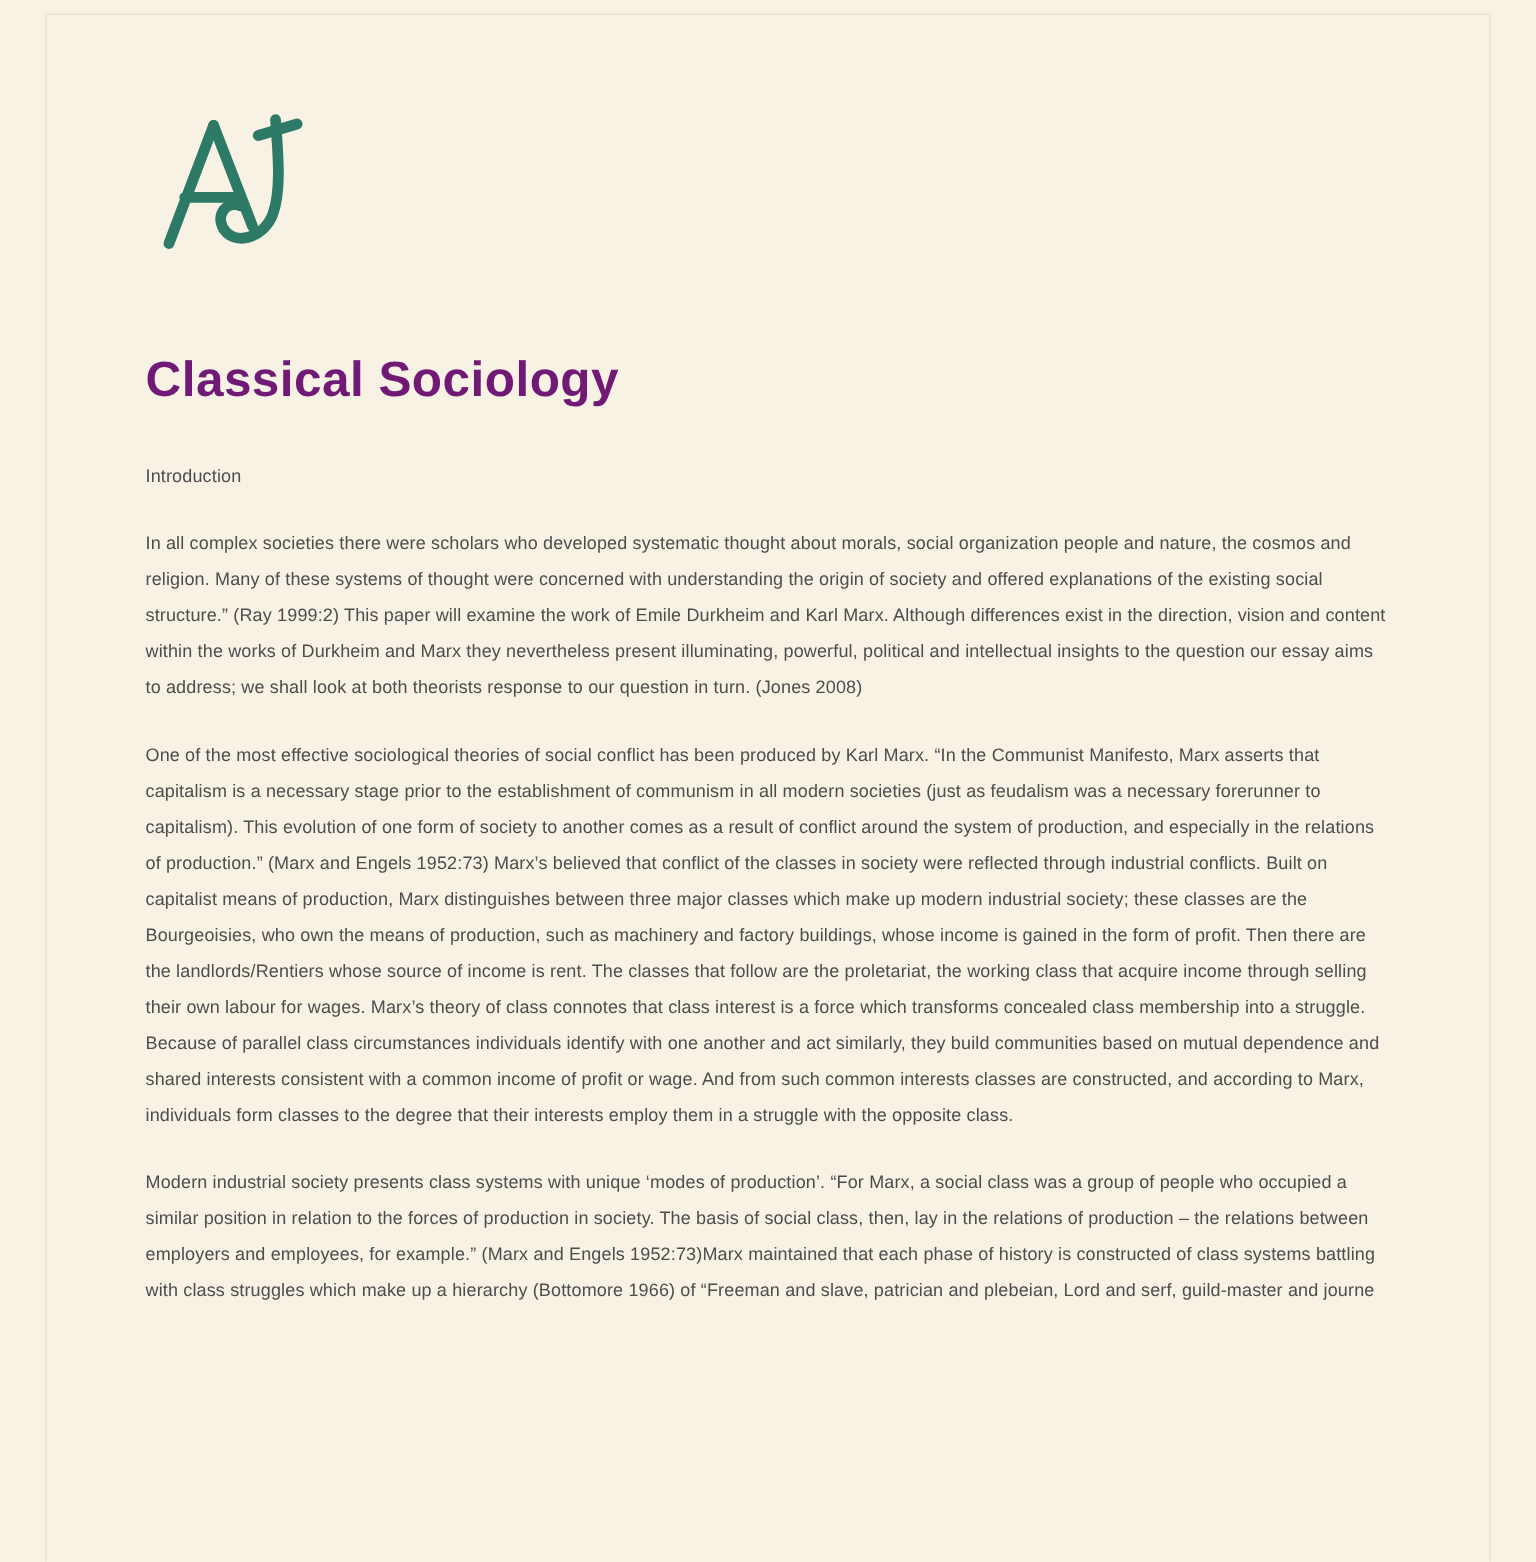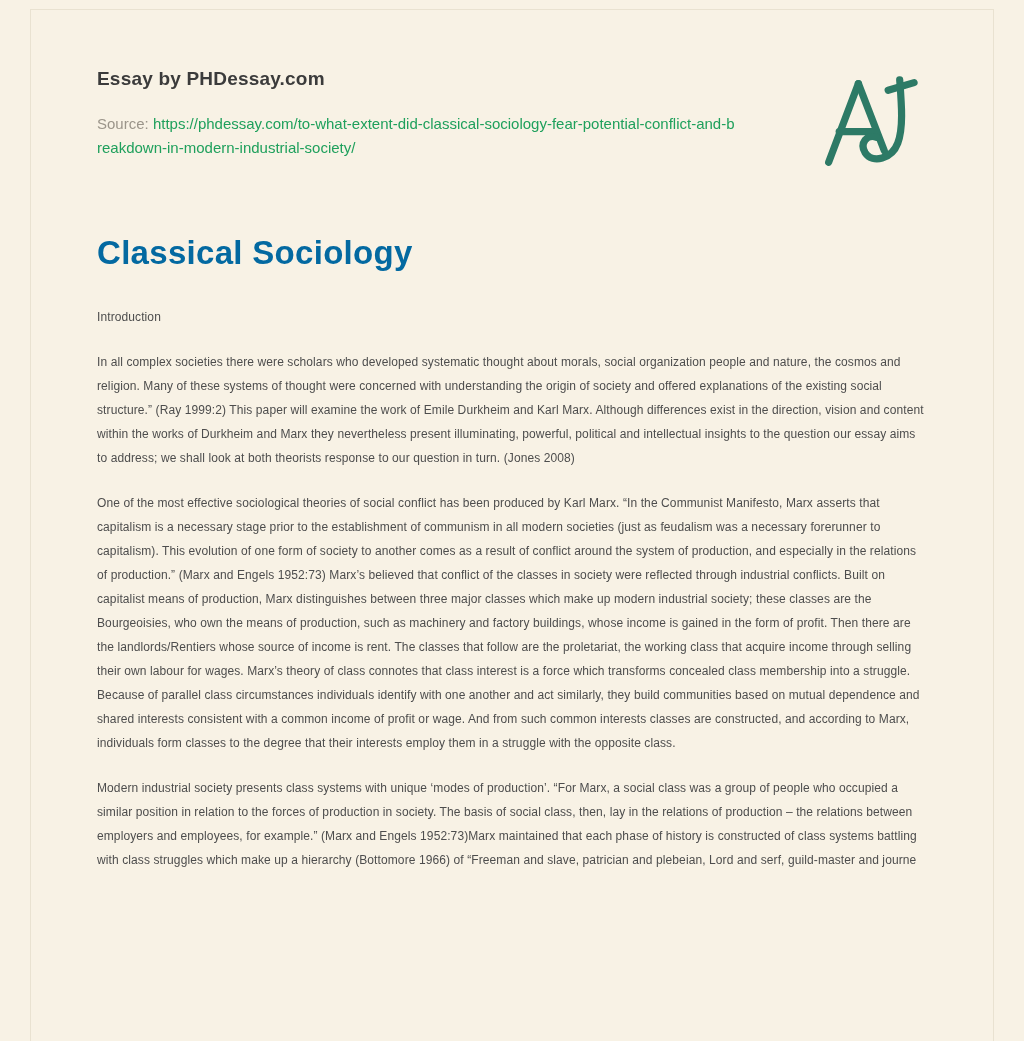--- a/index.html
+++ b/index.html
@@ -63,21 +63,21 @@
     flex-shrink: 0;
   }
   .logo svg {
     width: 100%;
     height: 100%;
   }
   .article-title {
     margin: 64px 0 0 0;
     font-size: 33px;
     font-weight: 700;
-    color: #0369a1;
+    color: #701a75;
     letter-spacing: 0.3px;
   }
   .para {
     margin: 0;
     padding-top: 21px;
     font-size: 12px;
     line-height: 24px;
     color: #4d4d4d;
     max-width: 836px;
     letter-spacing: 0.1px;
@@ -86,24 +86,20 @@
     padding-top: 33px;
   }
 </style>
 </head>
 <body>
 
 <div class="page-frame">
   <div class="content">
 
     <div class="top-row">
-      <div class="header-left">
-        <h2 class="byline">Essay by PHDessay.com</h2>
-        <p class="source"><span>Source: </span><a class="source-url">https://phdessay.com/to-what-extent-did-classical-sociology-fear-potential-conflict-and-breakdown-in-modern-industrial-society/</a></p>
-      </div>
 
       <div class="logo">
         <svg viewBox="0 0 110 100" fill="none" xmlns="http://www.w3.org/2000/svg">
 
           <path d="M14 92 L45 10" stroke="#2d7a66" stroke-width="7.5" stroke-linecap="round"></path>
 
           <path d="M45 10 L72 80" stroke="#2d7a66" stroke-width="7.5" stroke-linecap="round"></path>
 
           <path d="M25 60 L63 60" stroke="#2d7a66" stroke-width="7.5" stroke-linecap="round"></path>
 

